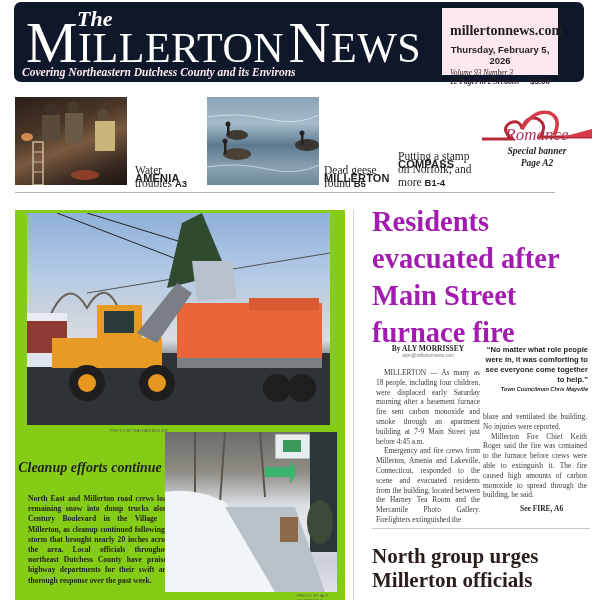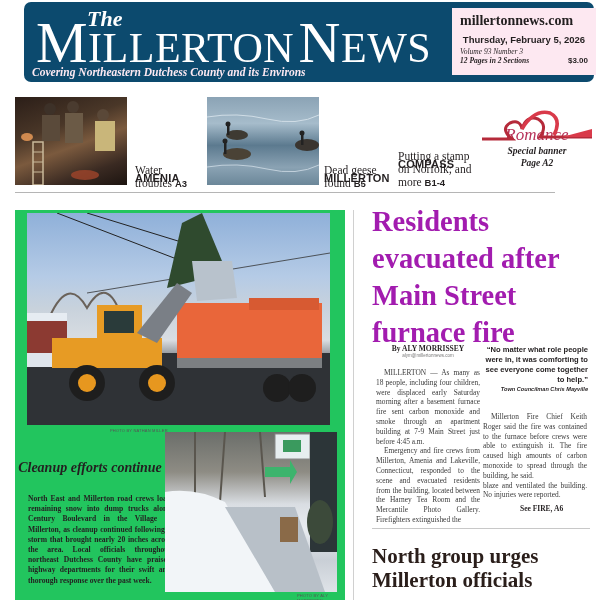--- a/index.html
+++ b/index.html
@@ -1,48 +1,48 @@
 <!DOCTYPE html>
 <html><head>
 <meta charset="utf-8">
 <style>
   * { box-sizing: border-box; margin: 0; padding: 0; }
   html, body { width: 600px; height: 600px; overflow: hidden; background: #ffffff; }
   body { position: relative; font-family: "Liberation Serif", serif; color: #231f20; }
 
   
-  .masthead { position: absolute; left: 24px; top: 2px; width: 570px; height: 80px; background: #0c4a6e; border-radius: 7px; }
+  .masthead { position: absolute; left: 14px; top: 2px; width: 570px; height: 80px; background: #0f172a; border-radius: 7px; }
   .mh-left { position: absolute; left: 0; top: 0; width: 410px; height: 80px; }
   .mh-the { position: absolute; left: 63px; top: 4px; font-family: "Liberation Serif", serif; font-style: italic; font-weight: bold; color: #fff; font-size: 22px; }
   .mh-title { position: absolute; left: 12px; top: 12px; color: #fff; font-family: "Liberation Serif", serif; white-space: nowrap; letter-spacing: 0.5px; }
   .mh-title .big { font-size: 58px; line-height: 58px; }
   .mh-title .small { font-size: 42px; line-height: 58px; }
   .mh-tag { position: absolute; left: 8px; top: 64px; color: #fde9f2; font-style: italic; font-weight: bold; font-size: 11.5px; white-space: nowrap; }
-  .mh-right { position: absolute; left: 428px; top: 6px; width: 144px; height: 67px; background: #fde8f1; padding: 5px 8px; }
+  .mh-right { position: absolute; left: 428px; top: 6px; width: 116px; height: 67px; background: #fde8f1; padding: 15px 8px; }
   .mh-site { font-size: 14px; font-weight: bold; color: #231f20; }
   .mh-date { font-family: "Liberation Sans", sans-serif; font-size: 9.5px; font-weight: bold; margin-top: 5px; text-align: center; }
   .mh-vol { font-size: 7.5px; font-style: italic; font-weight: normal; margin-top: 2px; }
   .mh-row { display: flex; justify-content: space-between; font-size: 7.5px; font-style: italic; font-weight: bold; }
   .mh-price { font-style: normal; font-family: "Liberation Sans", sans-serif; font-size: 8px; }
 
   
   .teaser-bar { position: absolute; left: 15px; top: 97px; width: 570px; height: 92px; }
   .teaser-bar .rule { position: absolute; left: 0; top: 95px; width: 540px; height: 1px; background: #b5b5b5; }
   .thumb { position: absolute; top: 0; height: 88px; overflow: hidden; }
   .thumb-fire { left: 0; width: 112px; background: linear-gradient(160deg,#2b1e18 0%,#4a3728 35%,#7b5a3e 55%,#3a2a22 80%,#1c1410 100%); }
   .thumb-geese { left: 192px; width: 112px; background: linear-gradient(180deg,#8ba3b5 0%,#a6bccb 30%,#5c7a8f 55%,#8aa2b3 80%,#6b8799 100%); }
   .t-label { position: absolute; font-family: "Liberation Sans", sans-serif; font-weight: bold; font-size: 11px; letter-spacing: 0.2px; margin-top: 20px; }
   .t-text { position: absolute; font-size: 11.5px; line-height: 13px; }
   .t-text b { font-family: "Liberation Sans", sans-serif; font-size: 9.5px; }
   .romance { position: absolute; left: 467px; top: 10px; width: 110px; height: 82px; text-align: center; }
   .romance-word { font-style: italic; color: #b7325a; font-size: 17px; margin-top: 18px; }
   .romance-sub { font-style: italic; font-weight: bold; font-size: 9.5px; line-height: 12px; }
 
   
-  .feature { position: absolute; left: 15px; top: 210px; width: 330px; height: 390px; background: #22c55e; }
+  .feature { position: absolute; left: 15px; top: 210px; width: 330px; height: 390px; background: #84cc16; }
   .photo-main { position: absolute; left: 12px; top: 3px; width: 303px; height: 212px; overflow: hidden;
     background: linear-gradient(180deg,#8fb0d9 0%,#b5cbe6 30%,#c8d2dc 45%,#d9dde2 60%,#3f4347 75%,#2c2f33 100%); }
   .photo-credit { position: absolute; font-family: "Liberation Sans", sans-serif; font-size: 4px; color: #555; letter-spacing: 0.2px; text-transform: uppercase; }
   .feature-head { position: absolute; left: 0; top: 250px; width: 150px; text-align: center; font-style: italic; font-weight: bold; font-size: 14px; line-height: 16px; }
   .feature-body { position: absolute; left: 13px; top: 284px; width: 143px; font-weight: bold; font-size: 7.6px; line-height: 10.2px; text-align: justify; }
   .photo-second { position: absolute; left: 150px; top: 222px; width: 172px; height: 160px; overflow: hidden;
     background: linear-gradient(180deg,#6b6e6a 0%,#8e8c84 25%,#d9dde2 45%,#e9edf1 60%,#c9cfd6 80%,#dfe3e8 100%); }
 
   .col-rule { position: absolute; left: 353px; top: 210px; width: 1px; height: 390px; background: #d0d0d0; }
 
@@ -208,21 +208,21 @@
   <p>MILLERTON — As many as 18 people, including four children, were displaced early Saturday morning after a basement furnace fire sent carbon monoxide and smoke through an apartment building at 7-9 Main Street just before 4:45 a.m.</p>
   <p>Emergency and fire crews from Millerton, Amenia and Lakeville, Connecticut, responded to the scene and evacuated residents from the building, located between the Harney Tea Room and the Mercantile Photo Gallery. Firefighters extinguished the</p>
 </div>
 
 <div class="quote">
   <div class="quote-text">“No matter what role people were in, it was comforting to see everyone come together to help.”</div>
   <div class="quote-attr">Town Councilman Chris Mayville</div>
 </div>
 
 <div class="body-col col2">
+  <p style="text-indent:0">blaze and ventilated the building. No injuries were reported.</p>
   <p>Millerton Fire Chief Keith Roger said the fire was contained to the furnace before crews were able to extinguish it. The fire caused high amounts of carbon monoxide to spread through the building, he said.</p>
-  <p style="text-indent:0">blaze and ventilated the building. No injuries were reported.</p>
 </div>
 
 <div class="jump">See FIRE, A6</div>
 
 <div class="story-rule"></div>
 
 <div class="second-head">North group urges Millerton officials</div>
 
 </body></html>

